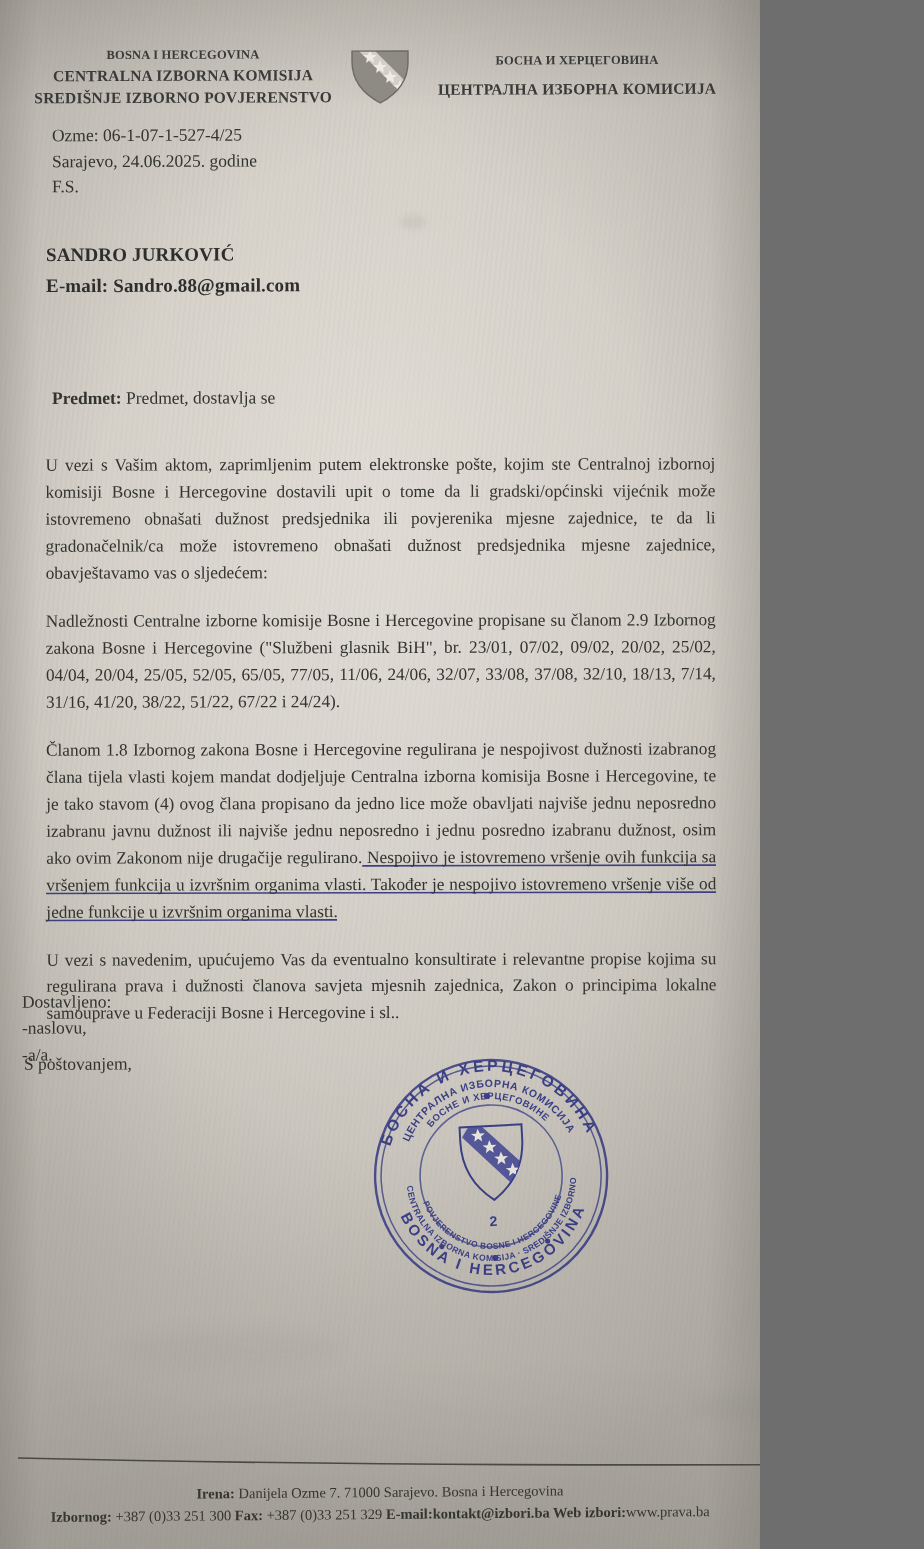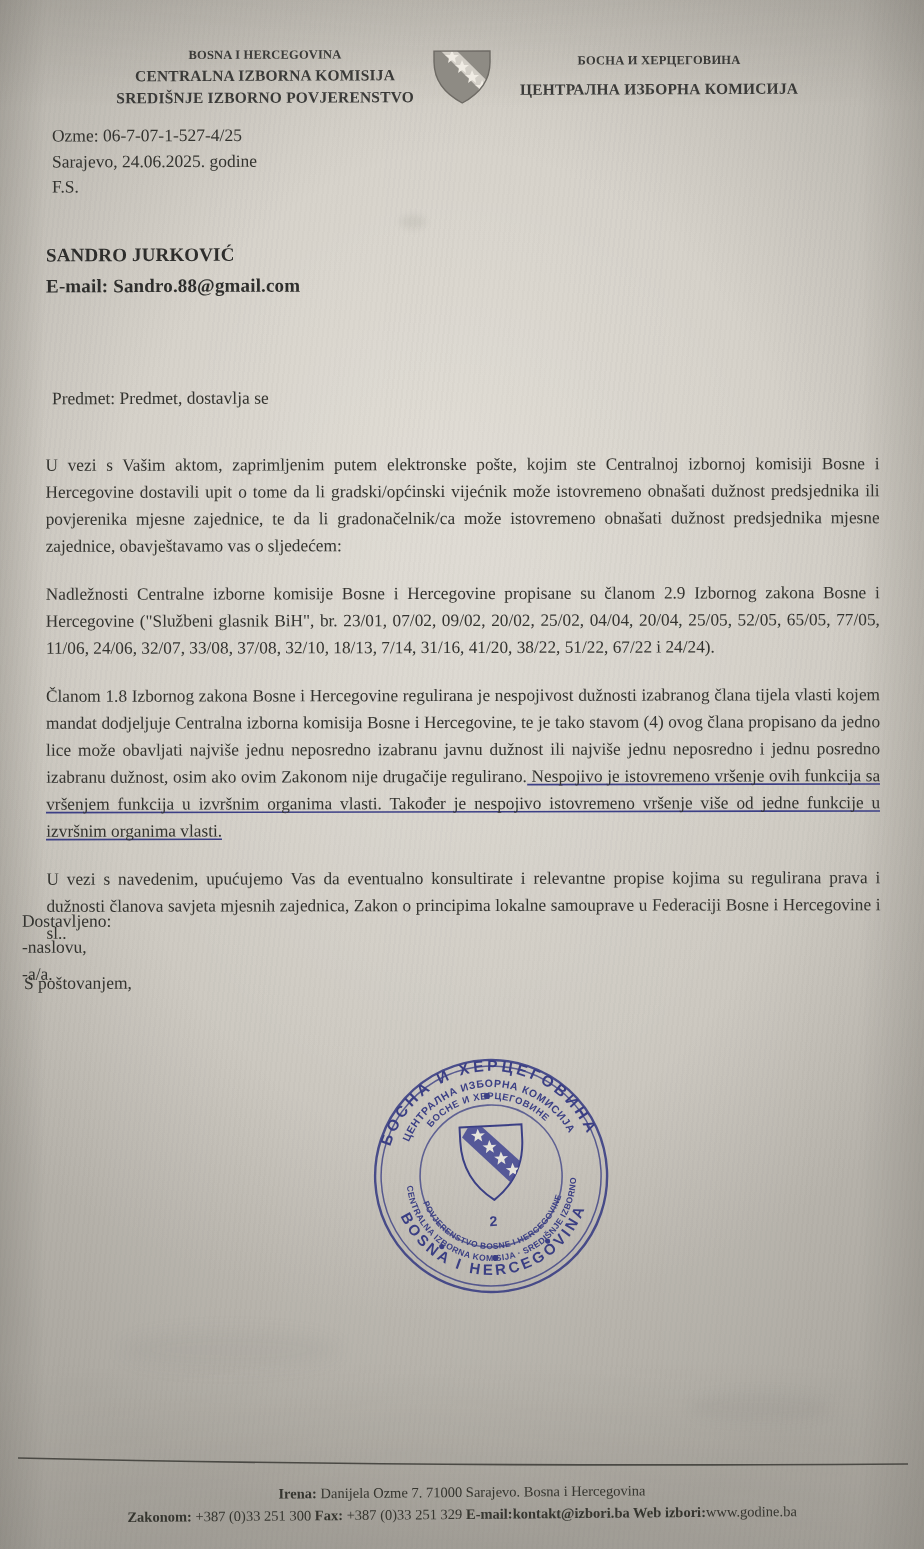--- a/index.html
+++ b/index.html
@@ -9,21 +9,21 @@
     padding: 0;
     background: #6e6e6e;
   }
   body {
     font-family: "Liberation Serif", "DejaVu Serif", serif;
   }
 
   
   .scan {
     position: relative;
-    width: 924px;
+    width: 760px;
     height: 1549px;
     overflow: hidden;
     background:
       radial-gradient(ellipse 80% 55% at 48% 30%, #dedad2 0%, #d6d2ca 42%, #cdc9c1 72%, #c3bfb7 100%);
     color: #2b2b2b;
   }
   
   .grain {
     position: absolute; inset: 0;
     pointer-events: none;
@@ -92,21 +92,21 @@
     letter-spacing: .15px;
     transform: rotate(-0.18deg);
   }
 
   .subject {
     margin: 86px 0 0 52px;
     font-size: 17.5px;
     color: #33332f;
     transform: rotate(-0.16deg);
   }
-  .subject b { font-weight: normal; }
+  .subject b { font-weight: bold; }
 
   
   .body {
     margin: 44px 44px 0 46px;
     transform: rotate(-0.12deg);
   }
   .para {
     font-size: 17.3px;
     line-height: 1.56;
     text-align: justify;
@@ -248,21 +248,21 @@
 
       <div class="lh-col right">
         <div class="lh-line lh-small" style="margin-bottom:9px;">БОСНА И ХЕРЦЕГОВИНА</div>
         <div class="lh-line lh-big">ЦЕНТРАЛНА ИЗБОРНА КОМИСИЈА</div>
       </div>
     </div>
 
     <div class="refblock">
       <div>
         <span>Ozme:</span>
-        <span>06-7-07-1-527-4/25</span>
+        <span>06-1-07-1-527-4/25</span>
       </div>
       <div>Sarajevo, 24.06.2025. godine</div>
       <div>F.S.</div>
     </div>
 
     <div class="addressee">
       <div>SANDRO JURKOVIĆ</div>
       <div>E-mail: Sandro.88@gmail.com</div>
     </div>
 
@@ -353,21 +353,21 @@
 
   <svg class="footer-rule" viewBox="0 0 890 18" preserveAspectRatio="none" aria-hidden="true">
     <path d="M0 3 C220 8, 480 12, 890 9" stroke="#4a4944" stroke-width="1.7" fill="none"></path>
   </svg>
 
   <div class="footer">
     <div class="footer-line1">
       <b>Irena:</b><span> Danijela Ozme 7. 71000 Sarajevo. Bosna i Hercegovina</span>
     </div>
     <div class="footer-line2">
-      <b>Zakonom:</b><span> +387 (0)33 251 300 </span><b>Fax:</b><span> +387 (0)33 251 329 </span><b>E-mail:</b><b>kontakt@izbori.ba </b><b>Web izbori:</b><span>www.godine.ba</span>
+      <b>Izbornog:</b><span> +387 (0)33 251 300 </span><b>Fax:</b><span> +387 (0)33 251 329 </span><b>E-mail:</b><b>kontakt@izbori.ba </b><b>Web izbori:</b><span>www.prava.ba</span>
     </div>
   </div>
 
   <div class="smudge" style="left:400px; top:215px; width:26px; height:14px; background:rgba(110,108,100,.10); filter:blur(3px);"></div>
   <div class="smudge" style="left:690px; top:1392px; width:140px; height:30px; background:rgba(120,118,110,.08); filter:blur(6px);"></div>
   <div class="smudge" style="left:120px; top:1330px; width:220px; height:40px; background:rgba(120,118,110,.07); filter:blur(8px);"></div>
 
   <div class="grain"></div>
   <div class="vignette"></div>
 </div>

